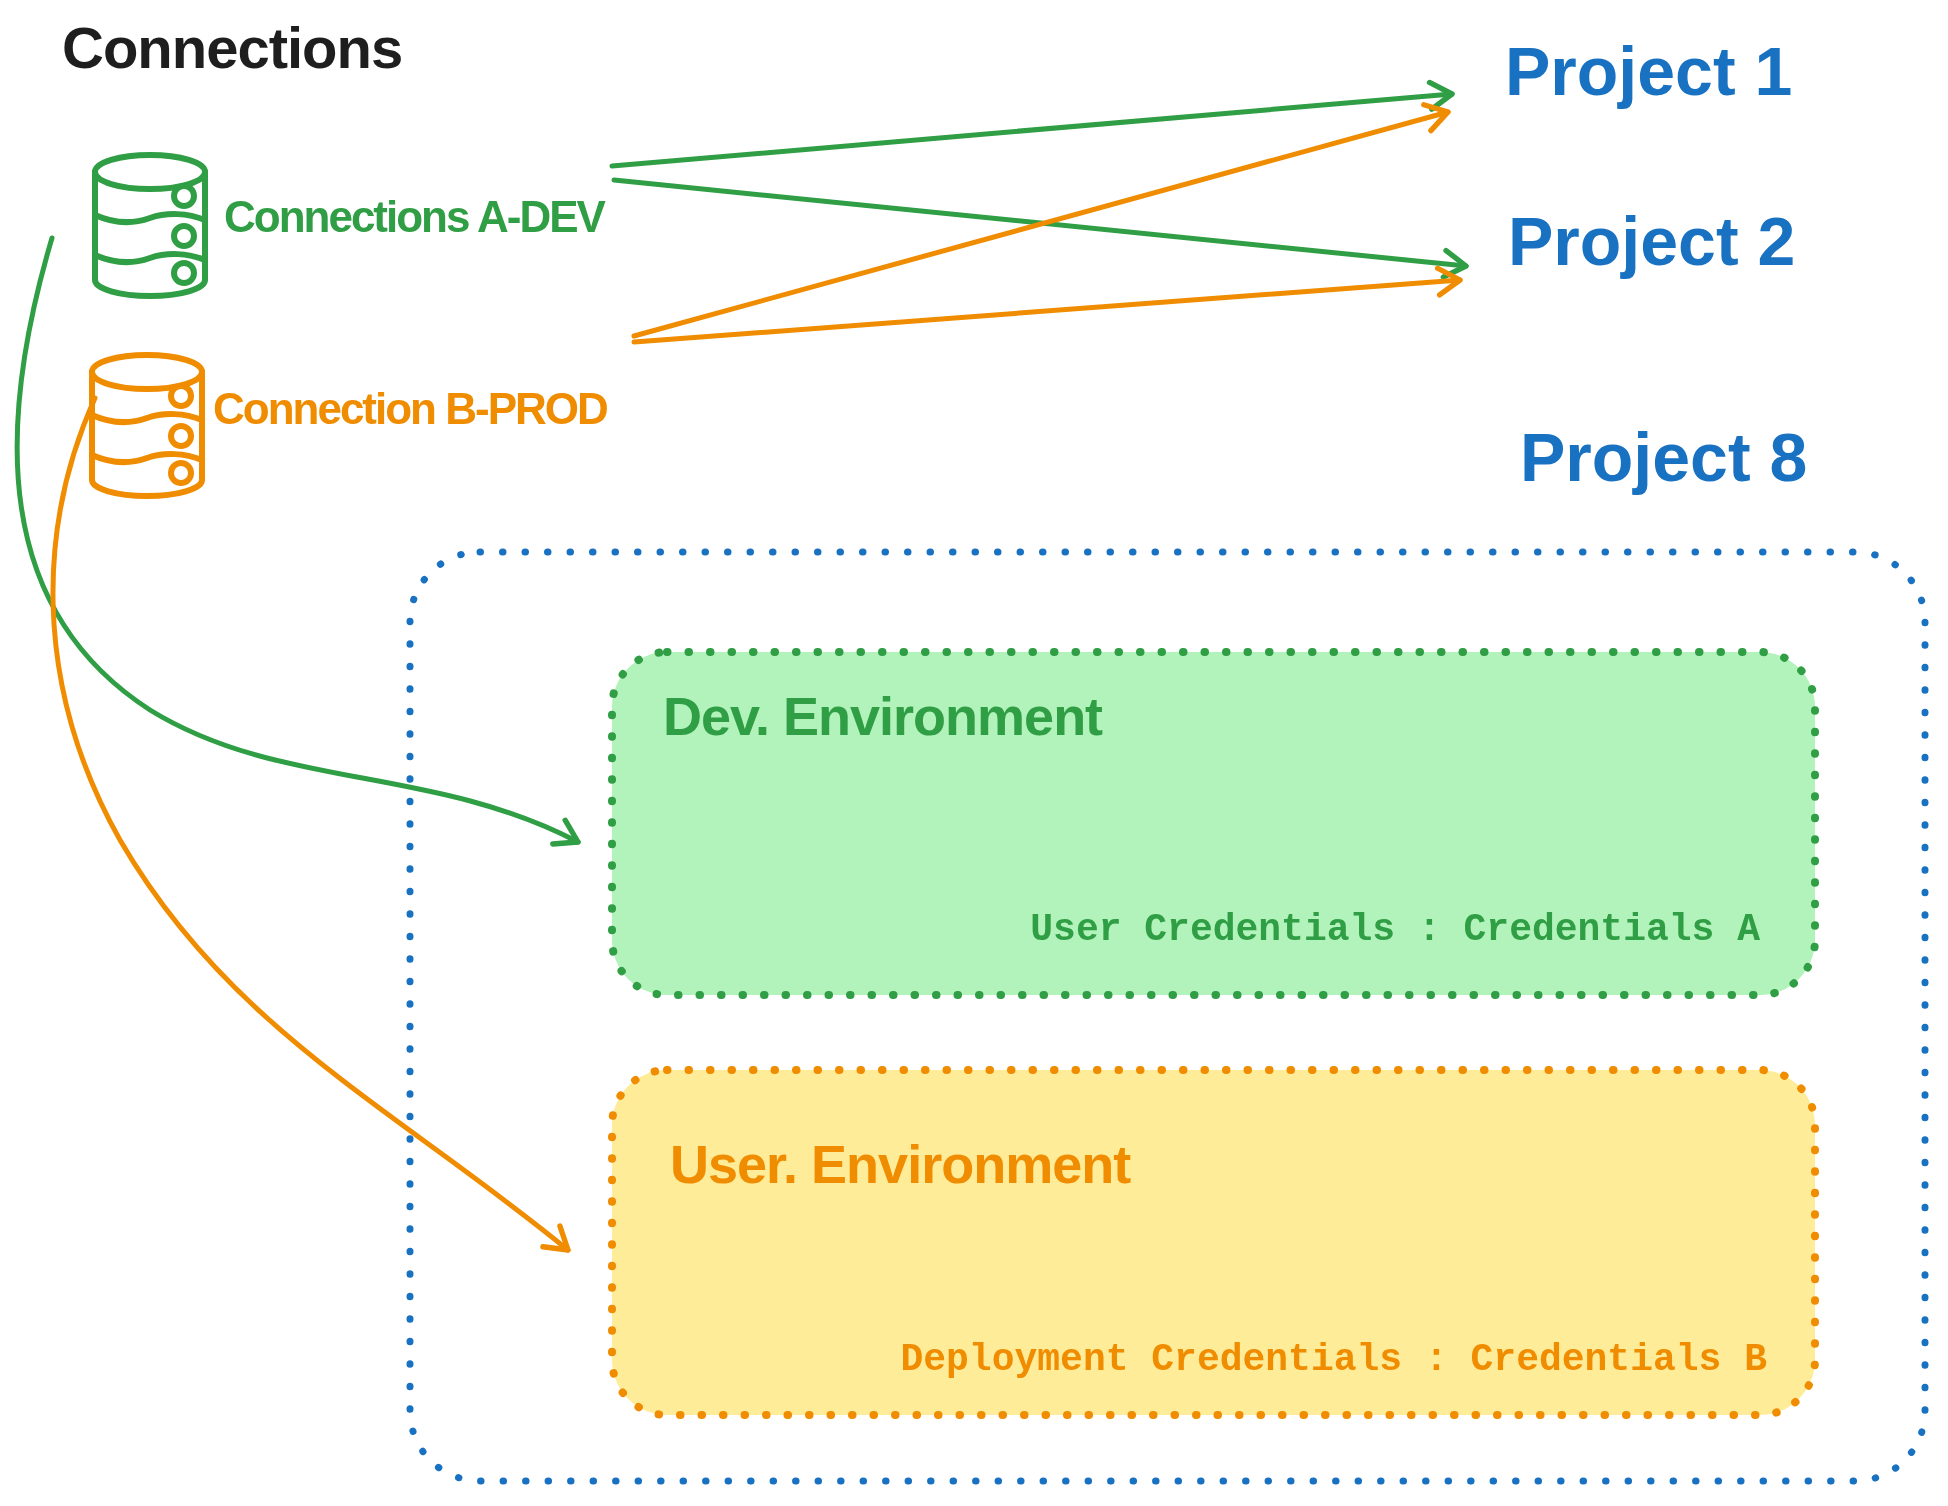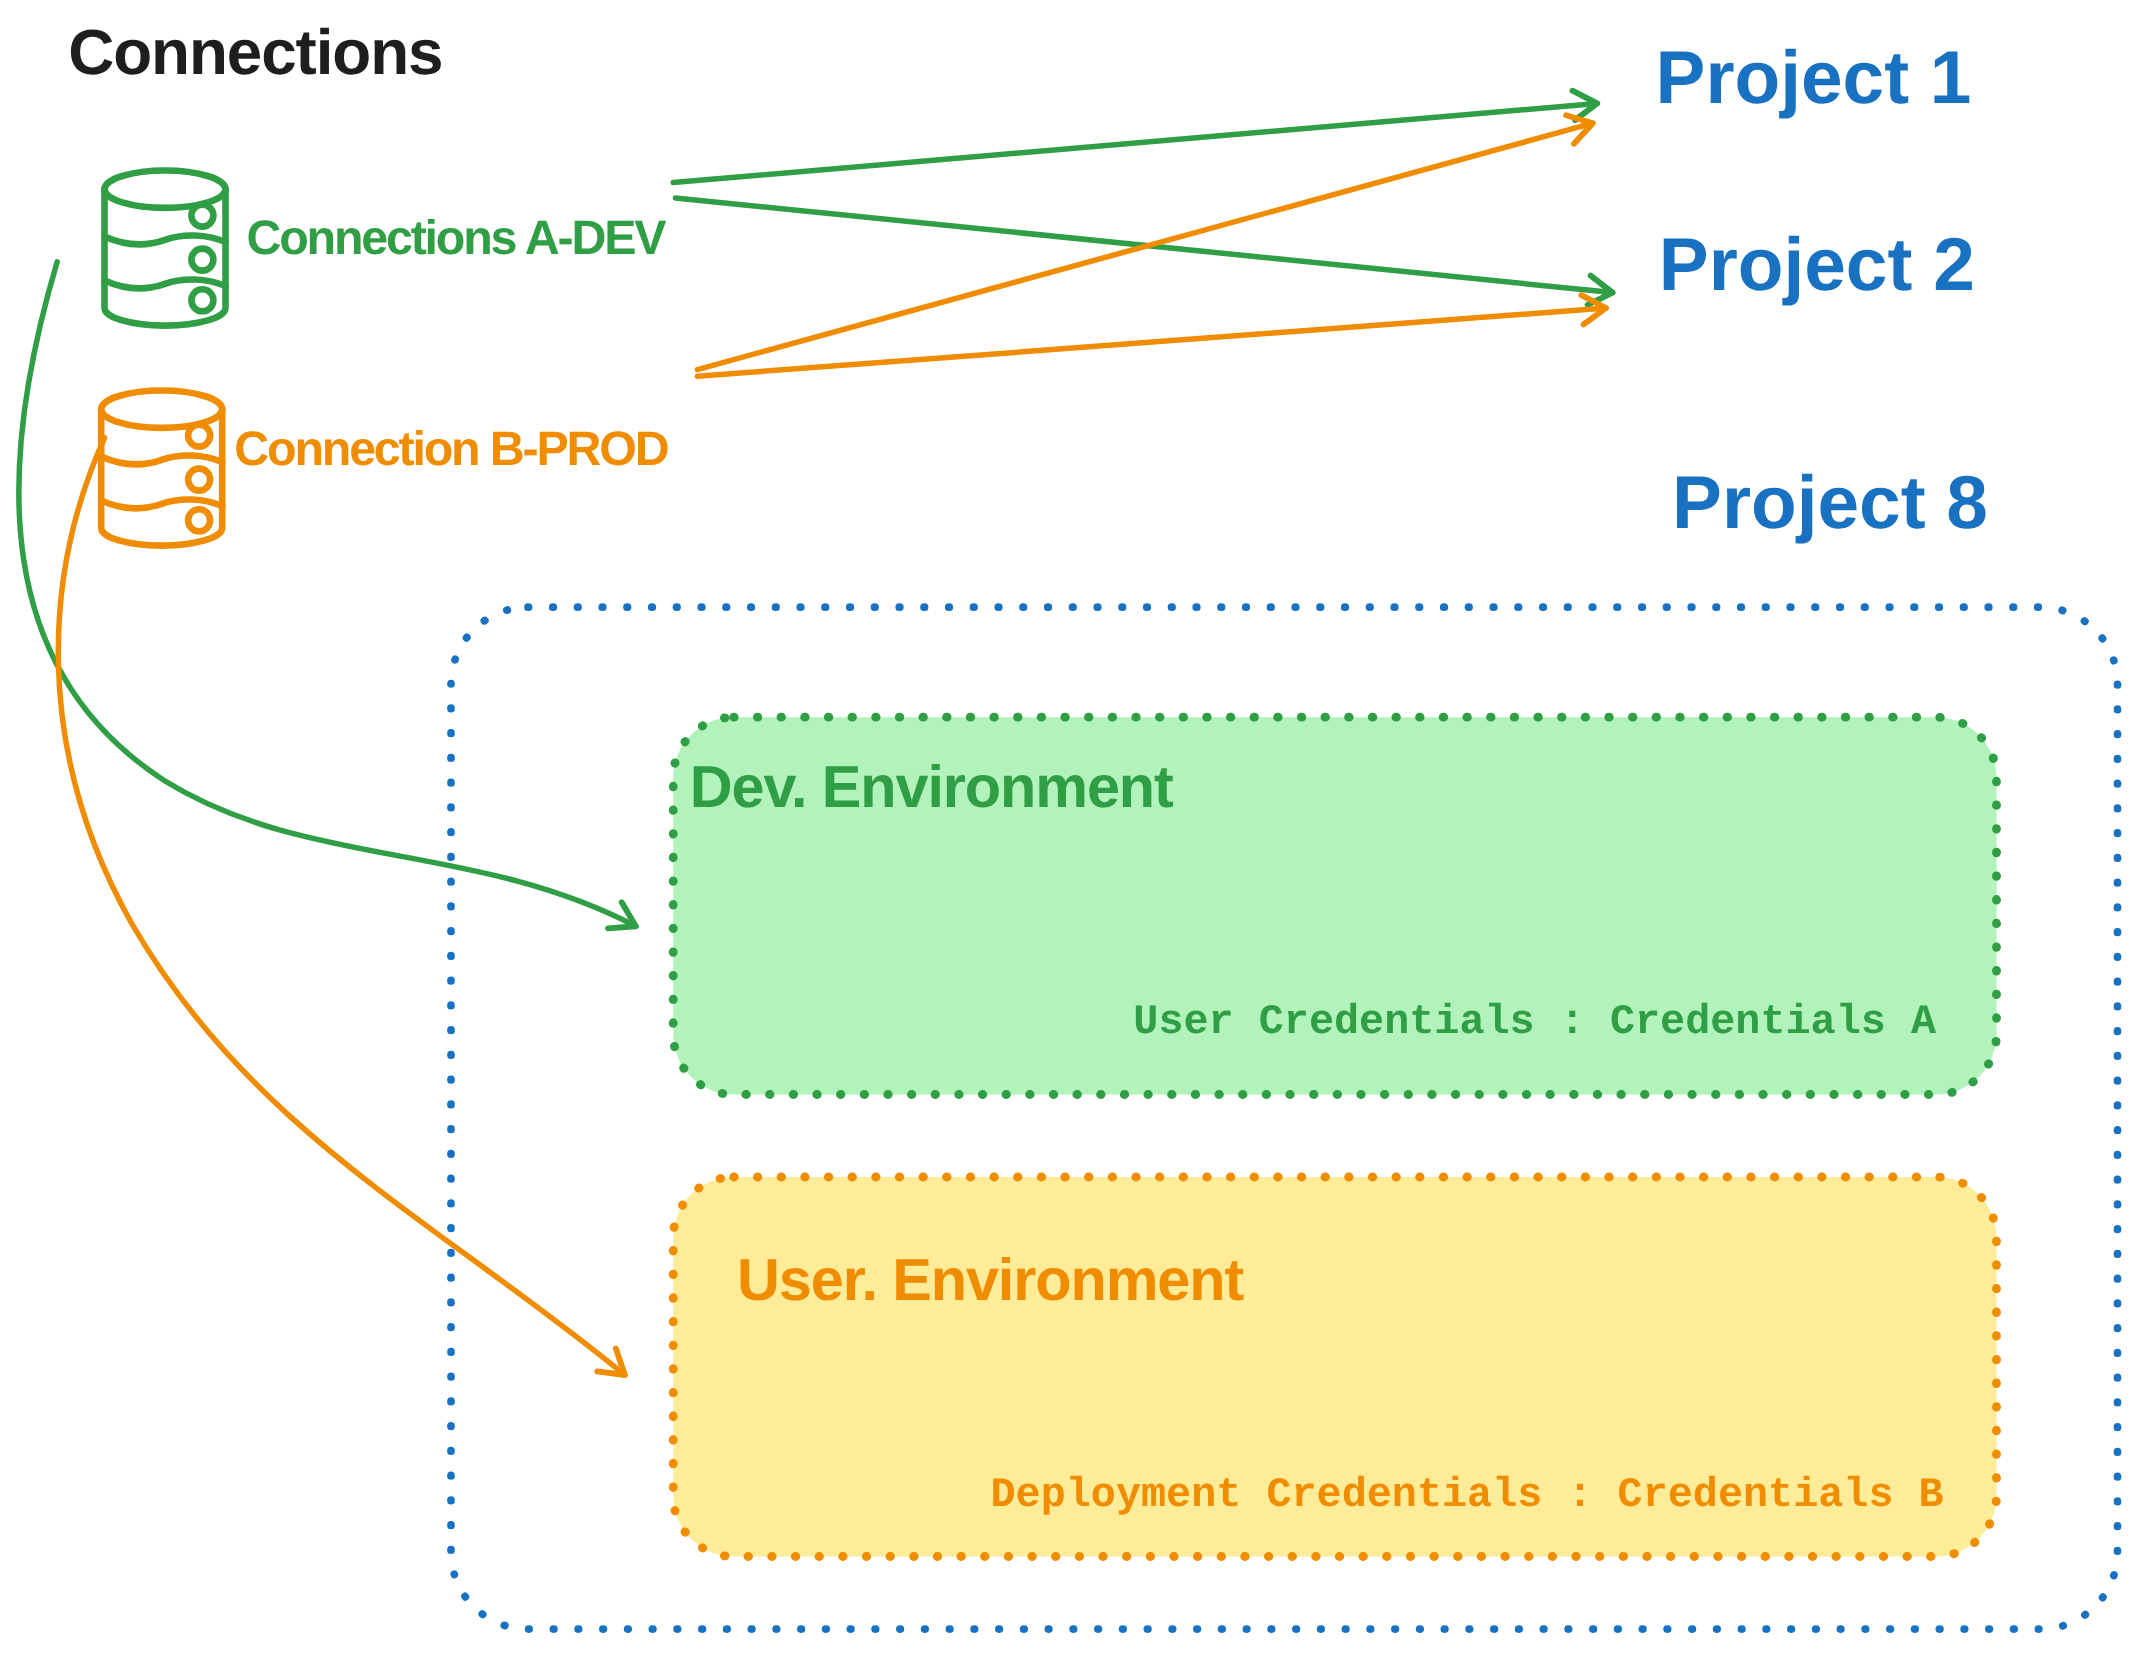--- a/index.html
+++ b/index.html
@@ -11,21 +11,21 @@
   .txt{position:absolute;white-space:nowrap;line-height:1.05;}
   .hand{font-weight:700;}
   .title{left:62px;top:18px;font-size:58px;letter-spacing:-1px;color:var(--c-ink);}
   .conn-a{left:224px;top:194px;font-size:44px;letter-spacing:-2px;color:var(--c-green);}
   .conn-b{left:213px;top:386px;font-size:44px;letter-spacing:-2px;color:var(--c-orange);}
   .proj{color:var(--c-blue);font-size:68px;letter-spacing:0px;}
   .proj-3{left:1505px;top:36px;}
   .proj-2{left:1508px;top:206px;}
   .proj-1{left:1520px;top:422px;}
   .env-title{font-size:54px;letter-spacing:-1px;}
-  .dev-title{left:627px;top:688px;color:var(--c-green);}
+  .dev-title{left:663px;top:688px;color:var(--c-green);}
   .prod-title{left:670px;top:1136px;color:var(--c-orange);}
   .cred{font-family:Liberation Mono, monospace;font-size:38px;font-weight:700;}
   .cred-a{right:185px;top:910px;color:var(--c-green);}
   .cred-b{right:178px;top:1340px;color:var(--c-orange);}
   .st-green{stroke:var(--c-green);}
   .st-orange{stroke:var(--c-orange);}
   .st-blue{stroke:var(--c-blue);}
   .fl-green{fill:var(--c-green_fill);}
   .fl-orange{fill:var(--c-orange_fill);}
   .shape{fill:none;stroke-linecap:round;stroke-linejoin:round;}

